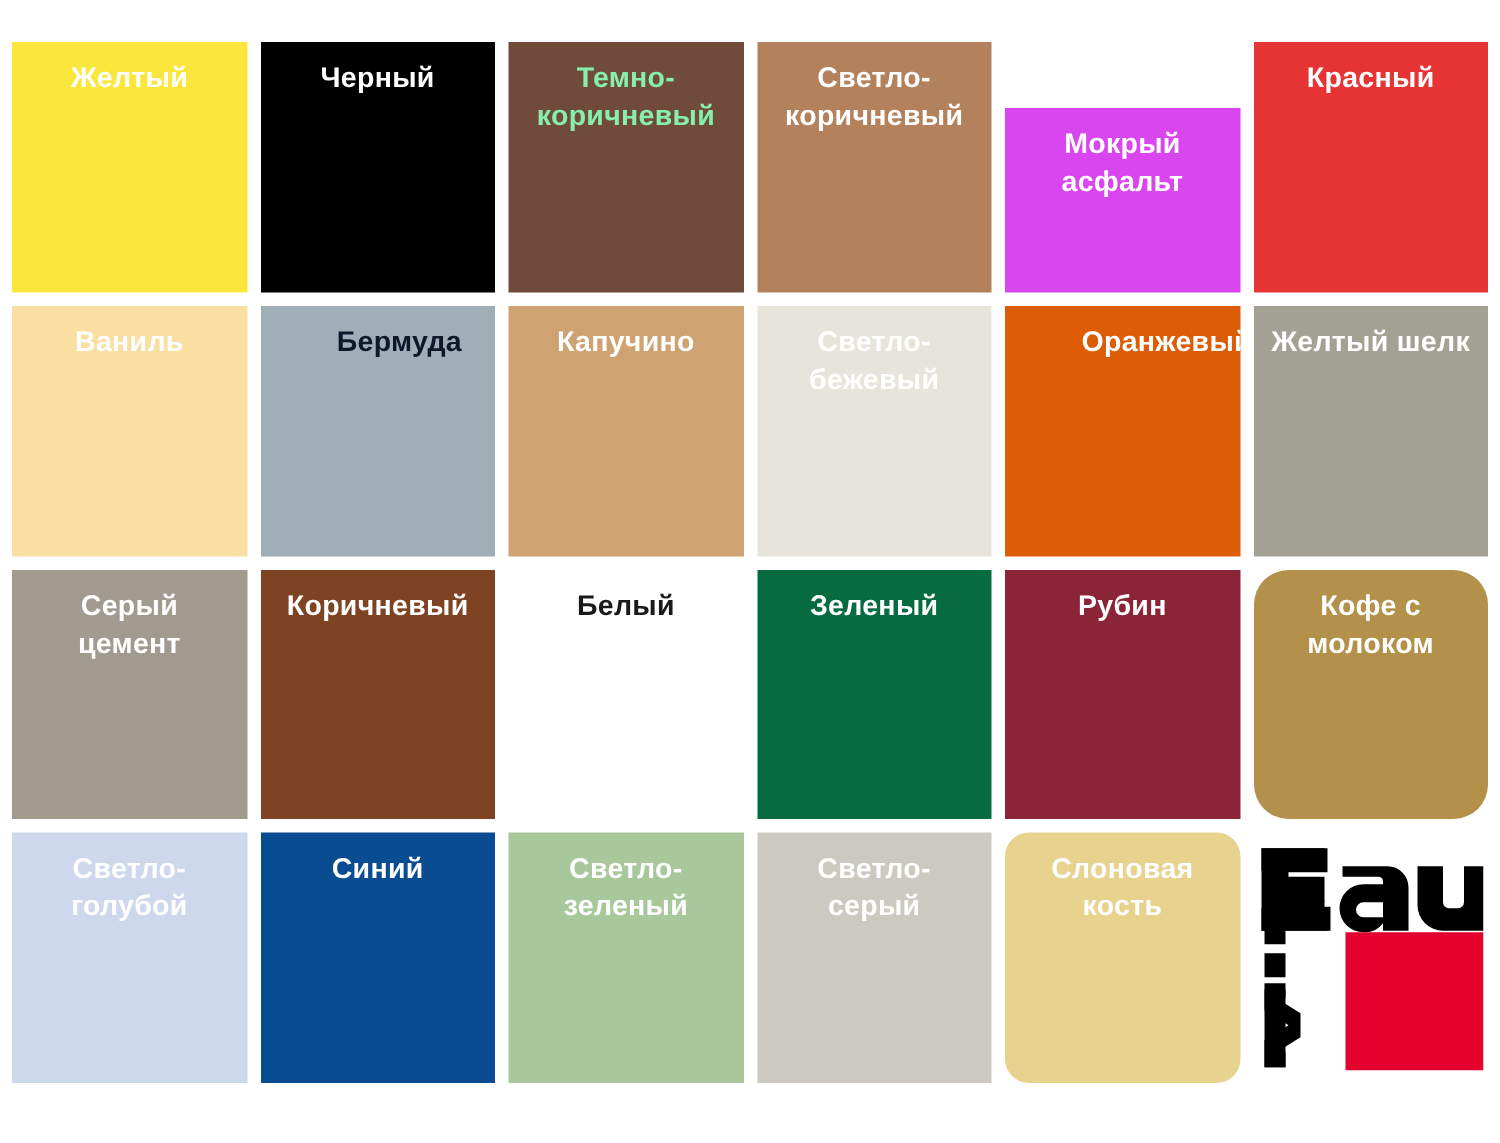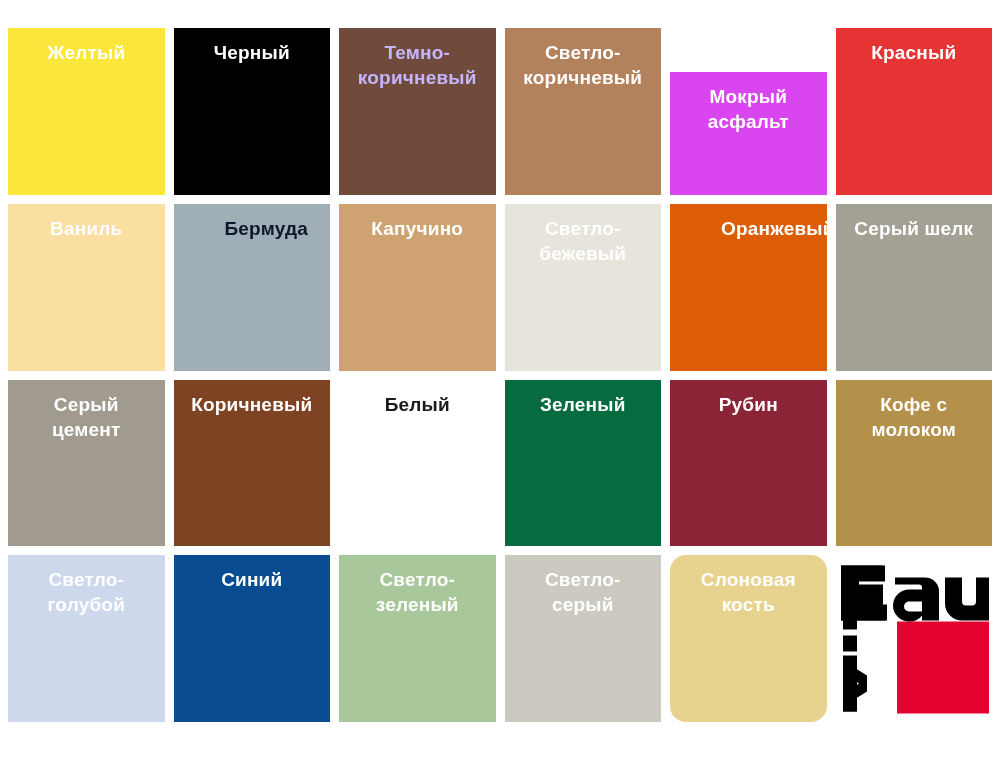--- a/index.html
+++ b/index.html
@@ -83,21 +83,21 @@
 
   <div id="swatch-grid">
 
     <div class="swatch" style="background-color: rgb(251, 231, 59);">
       <div class="swatch-label" style="color: rgb(255, 255, 255);">Желтый</div>
     </div>
     <div class="swatch" style="background-color: rgb(0, 0, 0);">
       <div class="swatch-label" style="color: rgb(255, 255, 255);">Черный</div>
     </div>
     <div class="swatch" style="background-color: rgb(112, 75, 60);">
-      <div class="swatch-label" style="color: #c4b5fd;">Темно-
+      <div class="swatch-label" style="color: #86efac;">Темно-
 коричневый</div>
     </div>
     <div class="swatch" style="background-color: rgb(179, 129, 92);">
       <div class="swatch-label" style="color: rgb(255, 255, 255);">Светло-
 коричневый</div>
     </div>
     <div class="swatch" style="background-color: #d946ef; margin-top: 44px;">
       <div class="swatch-label" style="color: rgb(255, 255, 255);">Мокрый
 асфальт</div>
     </div>
@@ -115,40 +115,40 @@
       <div class="swatch-label" style="color: rgb(255, 255, 255);">Капучино</div>
     </div>
     <div class="swatch" style="background-color: rgb(231, 229, 219);">
       <div class="swatch-label" style="color: rgb(255, 255, 255);">Светло-
 бежевый</div>
     </div>
     <div class="swatch" style="background-color: rgb(221, 92, 6);">
       <div class="swatch-label" style="color: rgb(255, 255, 255); margin-left: 48px;">Оранжевый</div>
     </div>
     <div class="swatch" style="background-color: rgb(163, 161, 147);">
-      <div class="swatch-label" style="color: rgb(255, 255, 255);">Серый шелк</div>
+      <div class="swatch-label" style="color: rgb(255, 255, 255);">Желтый шелк</div>
     </div>
 
     <div class="swatch" style="background-color: rgb(160, 154, 143);">
       <div class="swatch-label" style="color: rgb(255, 255, 255);">Серый
 цемент</div>
     </div>
     <div class="swatch" style="background-color: rgb(126, 67, 34);">
       <div class="swatch-label" style="color: rgb(255, 255, 255);">Коричневый</div>
     </div>
     <div class="swatch" style="background-color: rgb(255, 255, 255);">
       <div class="swatch-label" style="color: rgb(26, 26, 26);">Белый</div>
     </div>
     <div class="swatch" style="background-color: rgb(6, 107, 63);">
       <div class="swatch-label" style="color: rgb(255, 255, 255);">Зеленый</div>
     </div>
     <div class="swatch" style="background-color: rgb(140, 36, 55);">
       <div class="swatch-label" style="color: rgb(255, 255, 255);">Рубин</div>
     </div>
-    <div class="swatch" style="background-color: rgb(179, 145, 74);">
+    <div class="swatch" style="background-color: rgb(179, 145, 74); border-radius: 23px;">
       <div class="swatch-label" style="color: rgb(255, 255, 255);">Кофе с
 молоком</div>
     </div>
 
     <div class="swatch" style="background-color: rgb(205, 216, 236);">
       <div class="swatch-label" style="color: rgb(255, 255, 255);">Светло-
 голубой</div>
     </div>
     <div class="swatch" style="background-color: rgb(10, 76, 146);">
       <div class="swatch-label" style="color: rgb(255, 255, 255);">Синий</div>

